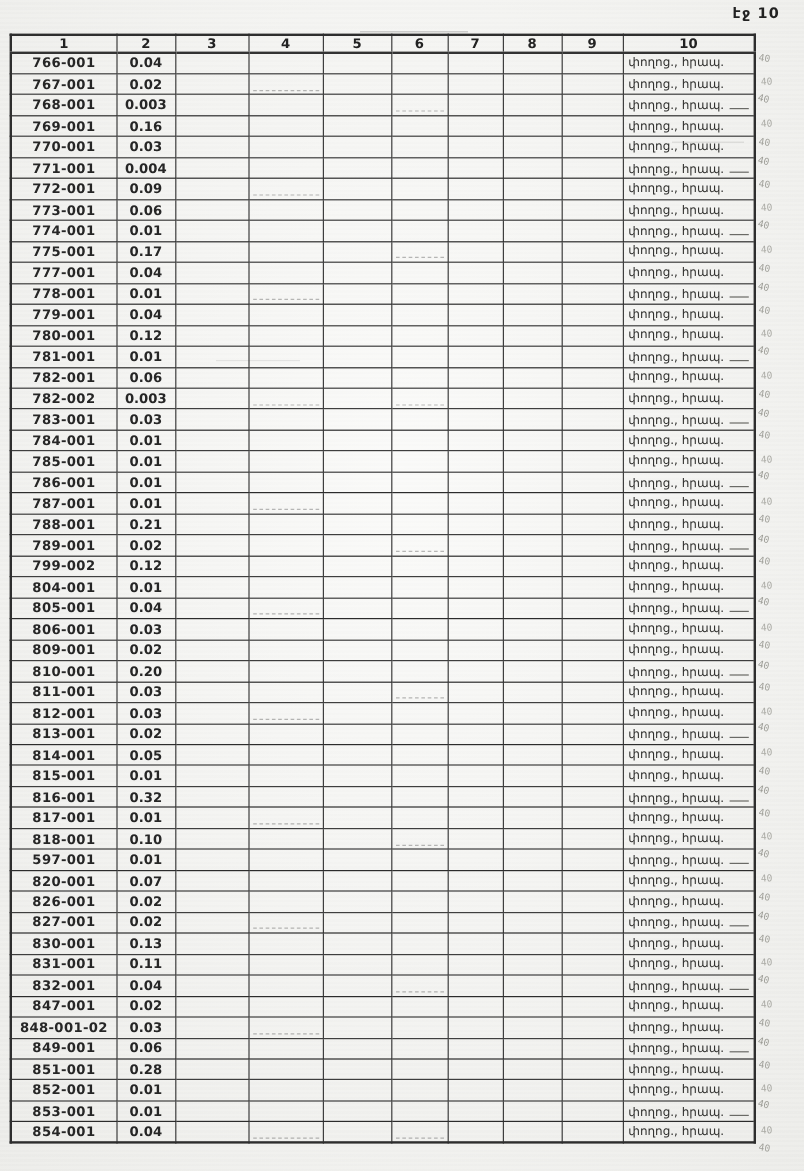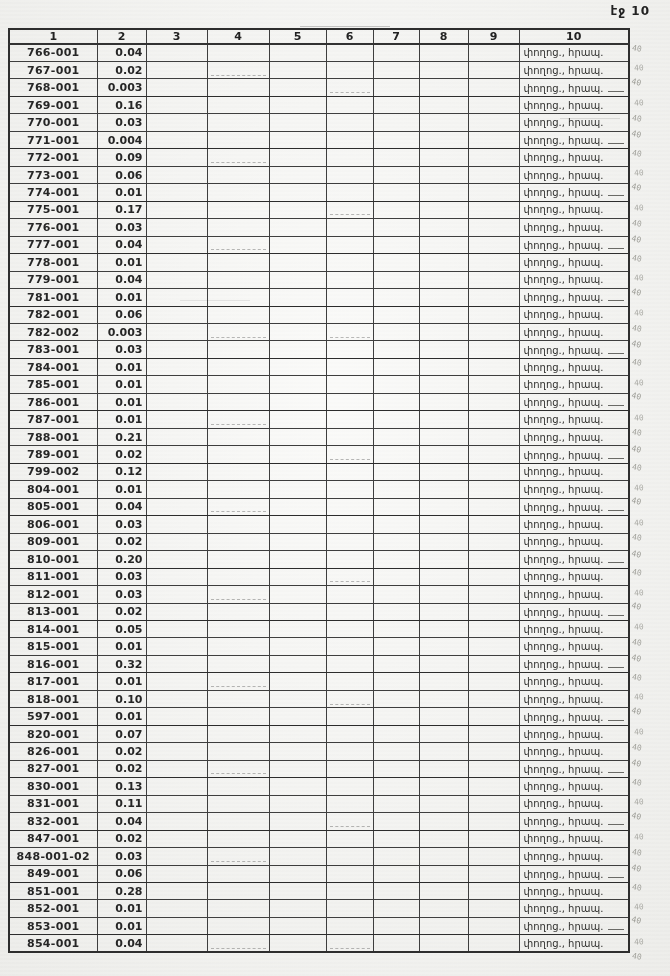--- a/index.html
+++ b/index.html
@@ -34,21 +34,21 @@
     overflow:hidden; white-space:nowrap;
     font-size:11px;
   }
   .doc-table{ border:2px solid #2e2e2e; }
   .doc-table thead th{
     height:13px; font-weight:bold; text-align:center; font-size:11px;
     color:#222; border-bottom:2px solid #333;
   }
   .doc-table tbody td{ height:17.47px; }
   td.code{ text-align:center; font-weight:600; letter-spacing:0.3px; color:#262626; }
-  td.val{ text-align:right; font-weight:600; color:#262626;margin-top:35px; }
+  td.val{ text-align:center; font-weight:600; color:#262626;margin-top:35px; }
   td.note{ font-size:10px; color:#30302e; padding-left:4px;margin-left:28px; }
   
   tbody tr:nth-child(3n) td{ border-bottom-color:#2c2c2c; }
   tbody tr:nth-child(4n+1) td{ border-bottom-width:1.4px; }
   tbody tr:nth-child(3n) .note-text::after{
     content:""; display:inline-block; width:16px; margin-left:5px;
     border-bottom:1px solid #6a6a66; height:9px;
   }
   tbody tr:nth-child(5n+2) td.empty:nth-child(4)::after,
   tbody tr:nth-child(7n+3) td.empty:nth-child(6)::after{
@@ -223,32 +223,20 @@
     <td class="empty"></td>
     <td class="empty"></td>
     <td class="empty"></td>
     <td class="empty"></td>
     <td class="empty"></td>
     <td class="empty"></td>
     <td class="empty"></td>
     <td class="note"><span class="note-text">փողոց., հրապ.</span></td>
   </tr>
 
-  <tr class="row">
-    <td class="code">776-001</td>
-    <td class="val">0.03</td>
-    <td class="empty"></td>
-    <td class="empty"></td>
-    <td class="empty"></td>
-    <td class="empty"></td>
-    <td class="empty"></td>
-    <td class="empty"></td>
-    <td class="empty"></td>
-    <td class="note"><span class="note-text">փողոց., հրապ.</span></td>
-  </tr>
 
   <tr class="row">
     <td class="code">777-001</td>
     <td class="val">0.04</td>
     <td class="empty"></td>
     <td class="empty"></td>
     <td class="empty"></td>
     <td class="empty"></td>
     <td class="empty"></td>
     <td class="empty"></td>
@@ -275,20 +263,32 @@
     <td class="empty"></td>
     <td class="empty"></td>
     <td class="empty"></td>
     <td class="empty"></td>
     <td class="empty"></td>
     <td class="empty"></td>
     <td class="empty"></td>
     <td class="note"><span class="note-text">փողոց., հրապ.</span></td>
   </tr>
 
+  <tr class="row">
+    <td class="code">780-001</td>
+    <td class="val">0.12</td>
+    <td class="empty"></td>
+    <td class="empty"></td>
+    <td class="empty"></td>
+    <td class="empty"></td>
+    <td class="empty"></td>
+    <td class="empty"></td>
+    <td class="empty"></td>
+    <td class="note"><span class="note-text">փողոց., հրապ.</span></td>
+  </tr>
 
   <tr class="row">
     <td class="code">781-001</td>
     <td class="val">0.01</td>
     <td class="empty"></td>
     <td class="empty"></td>
     <td class="empty"></td>
     <td class="empty"></td>
     <td class="empty"></td>
     <td class="empty"></td>

